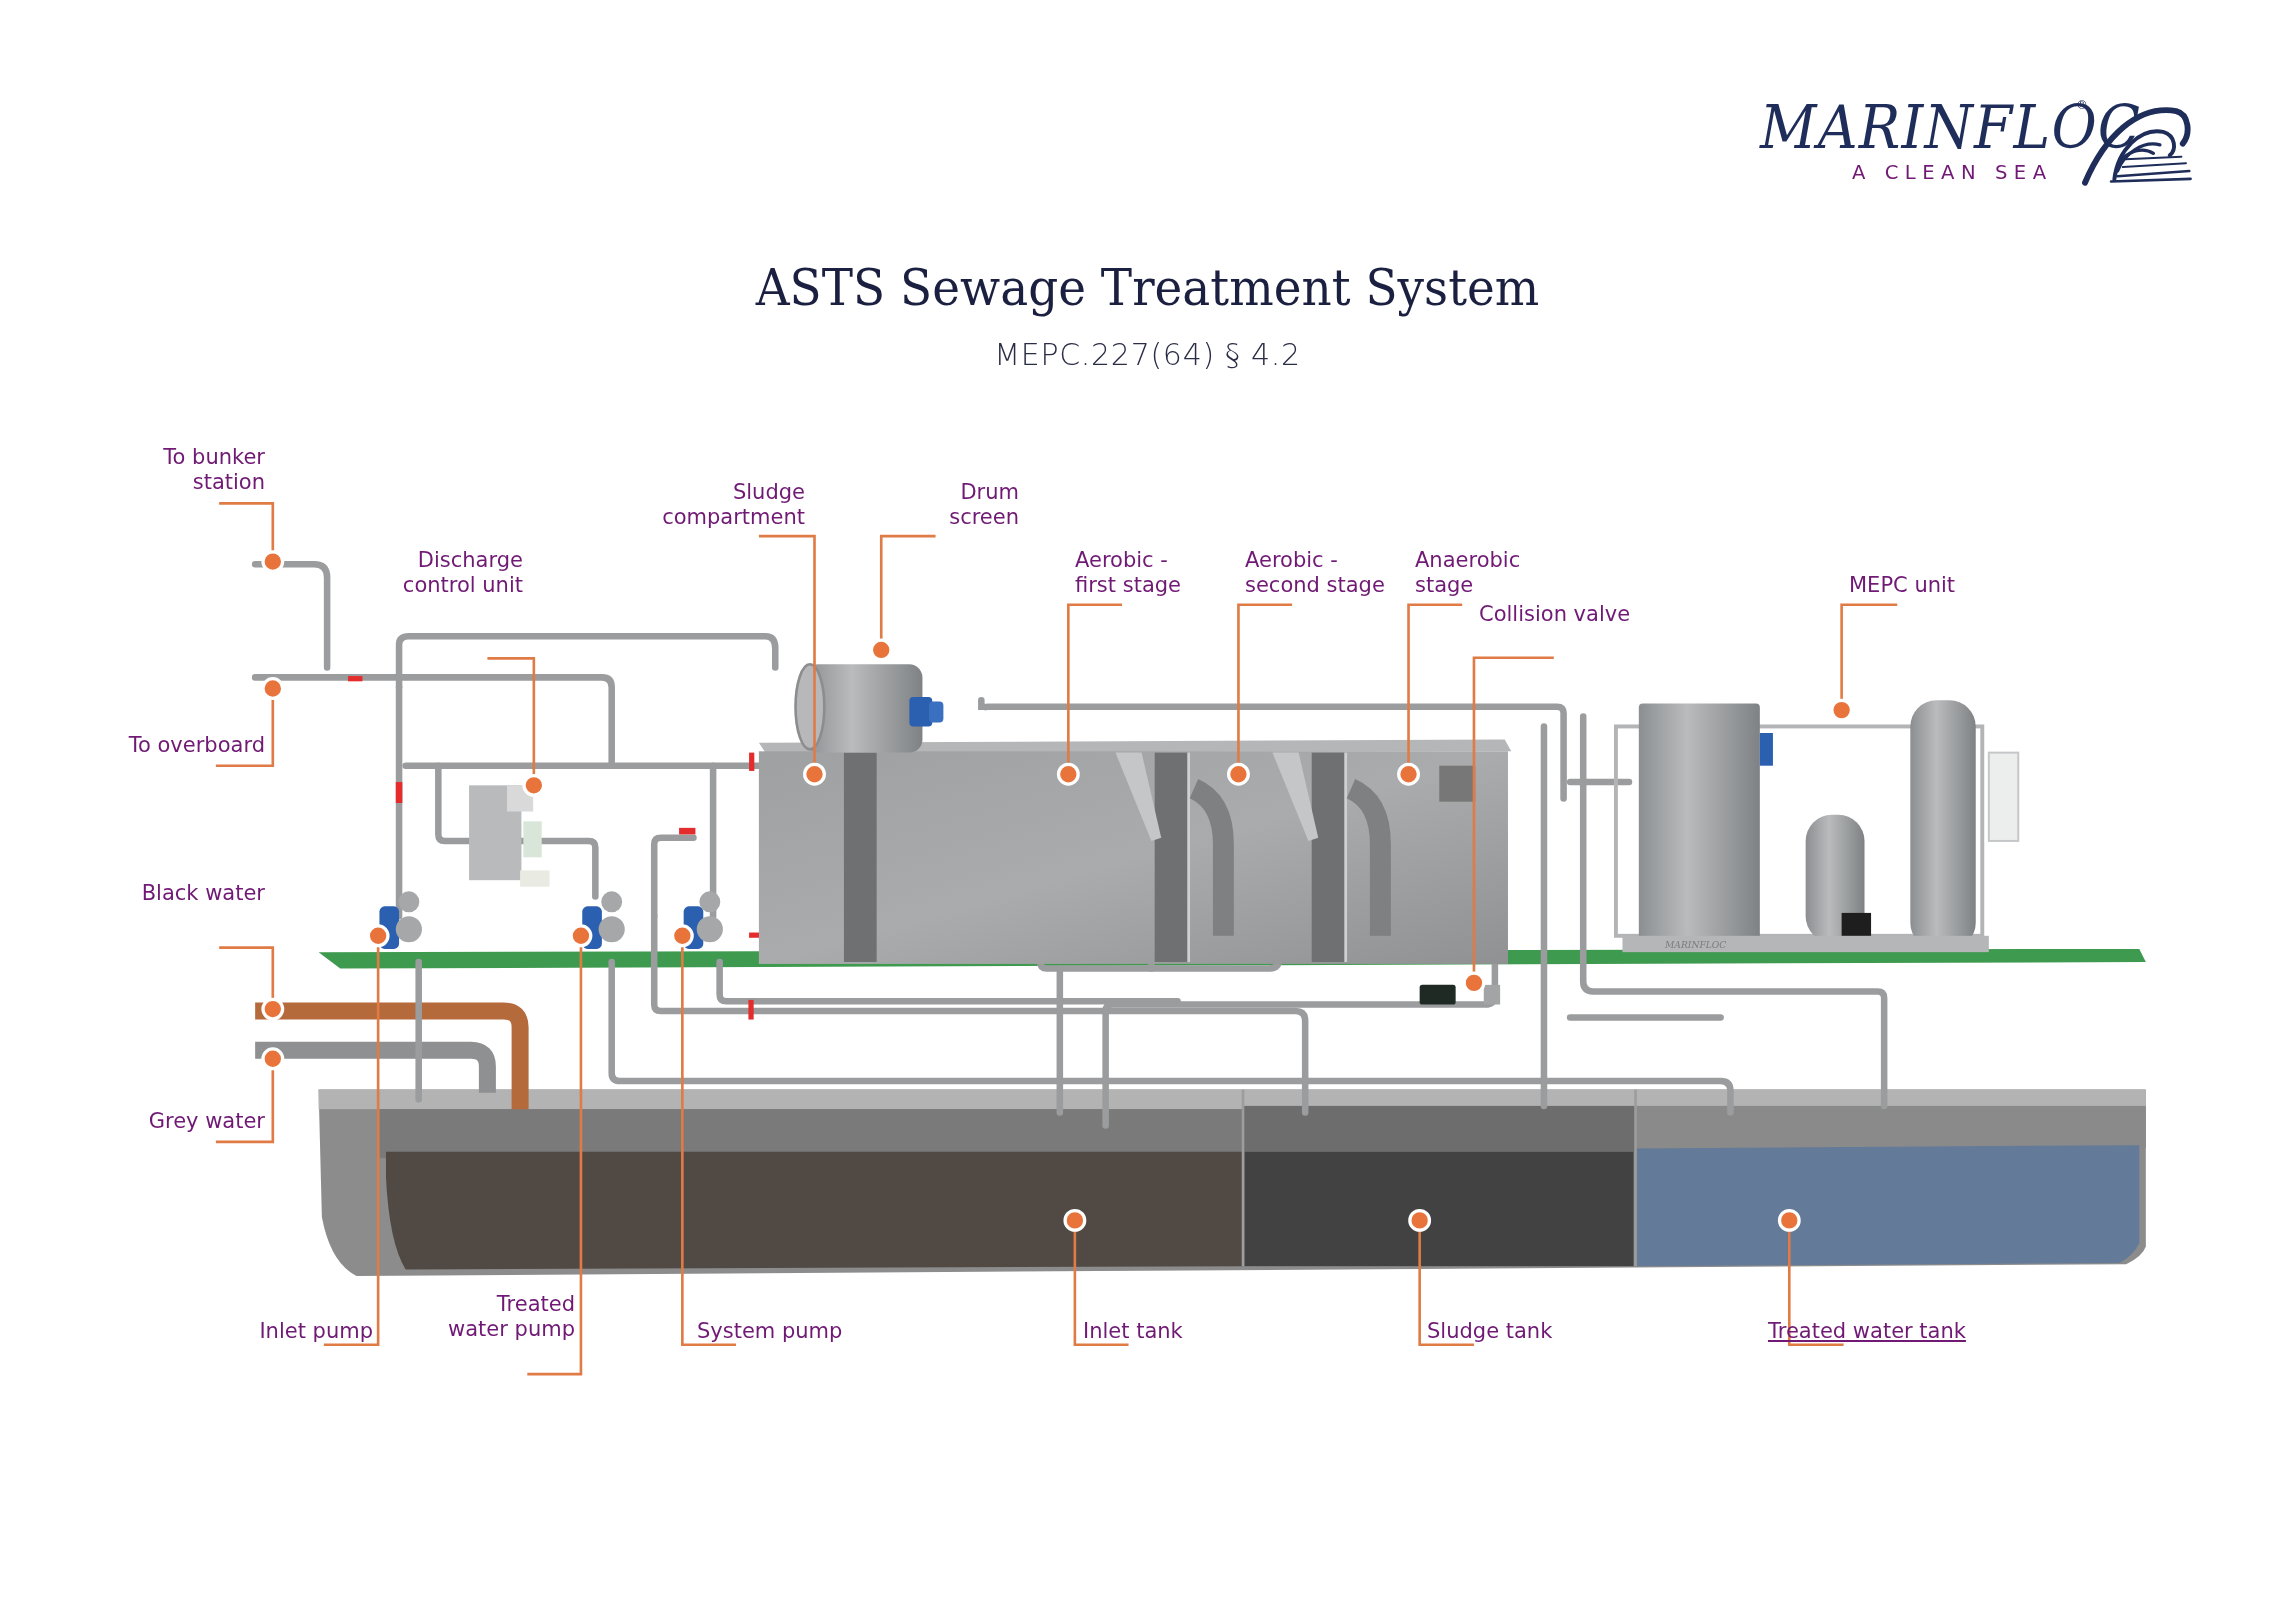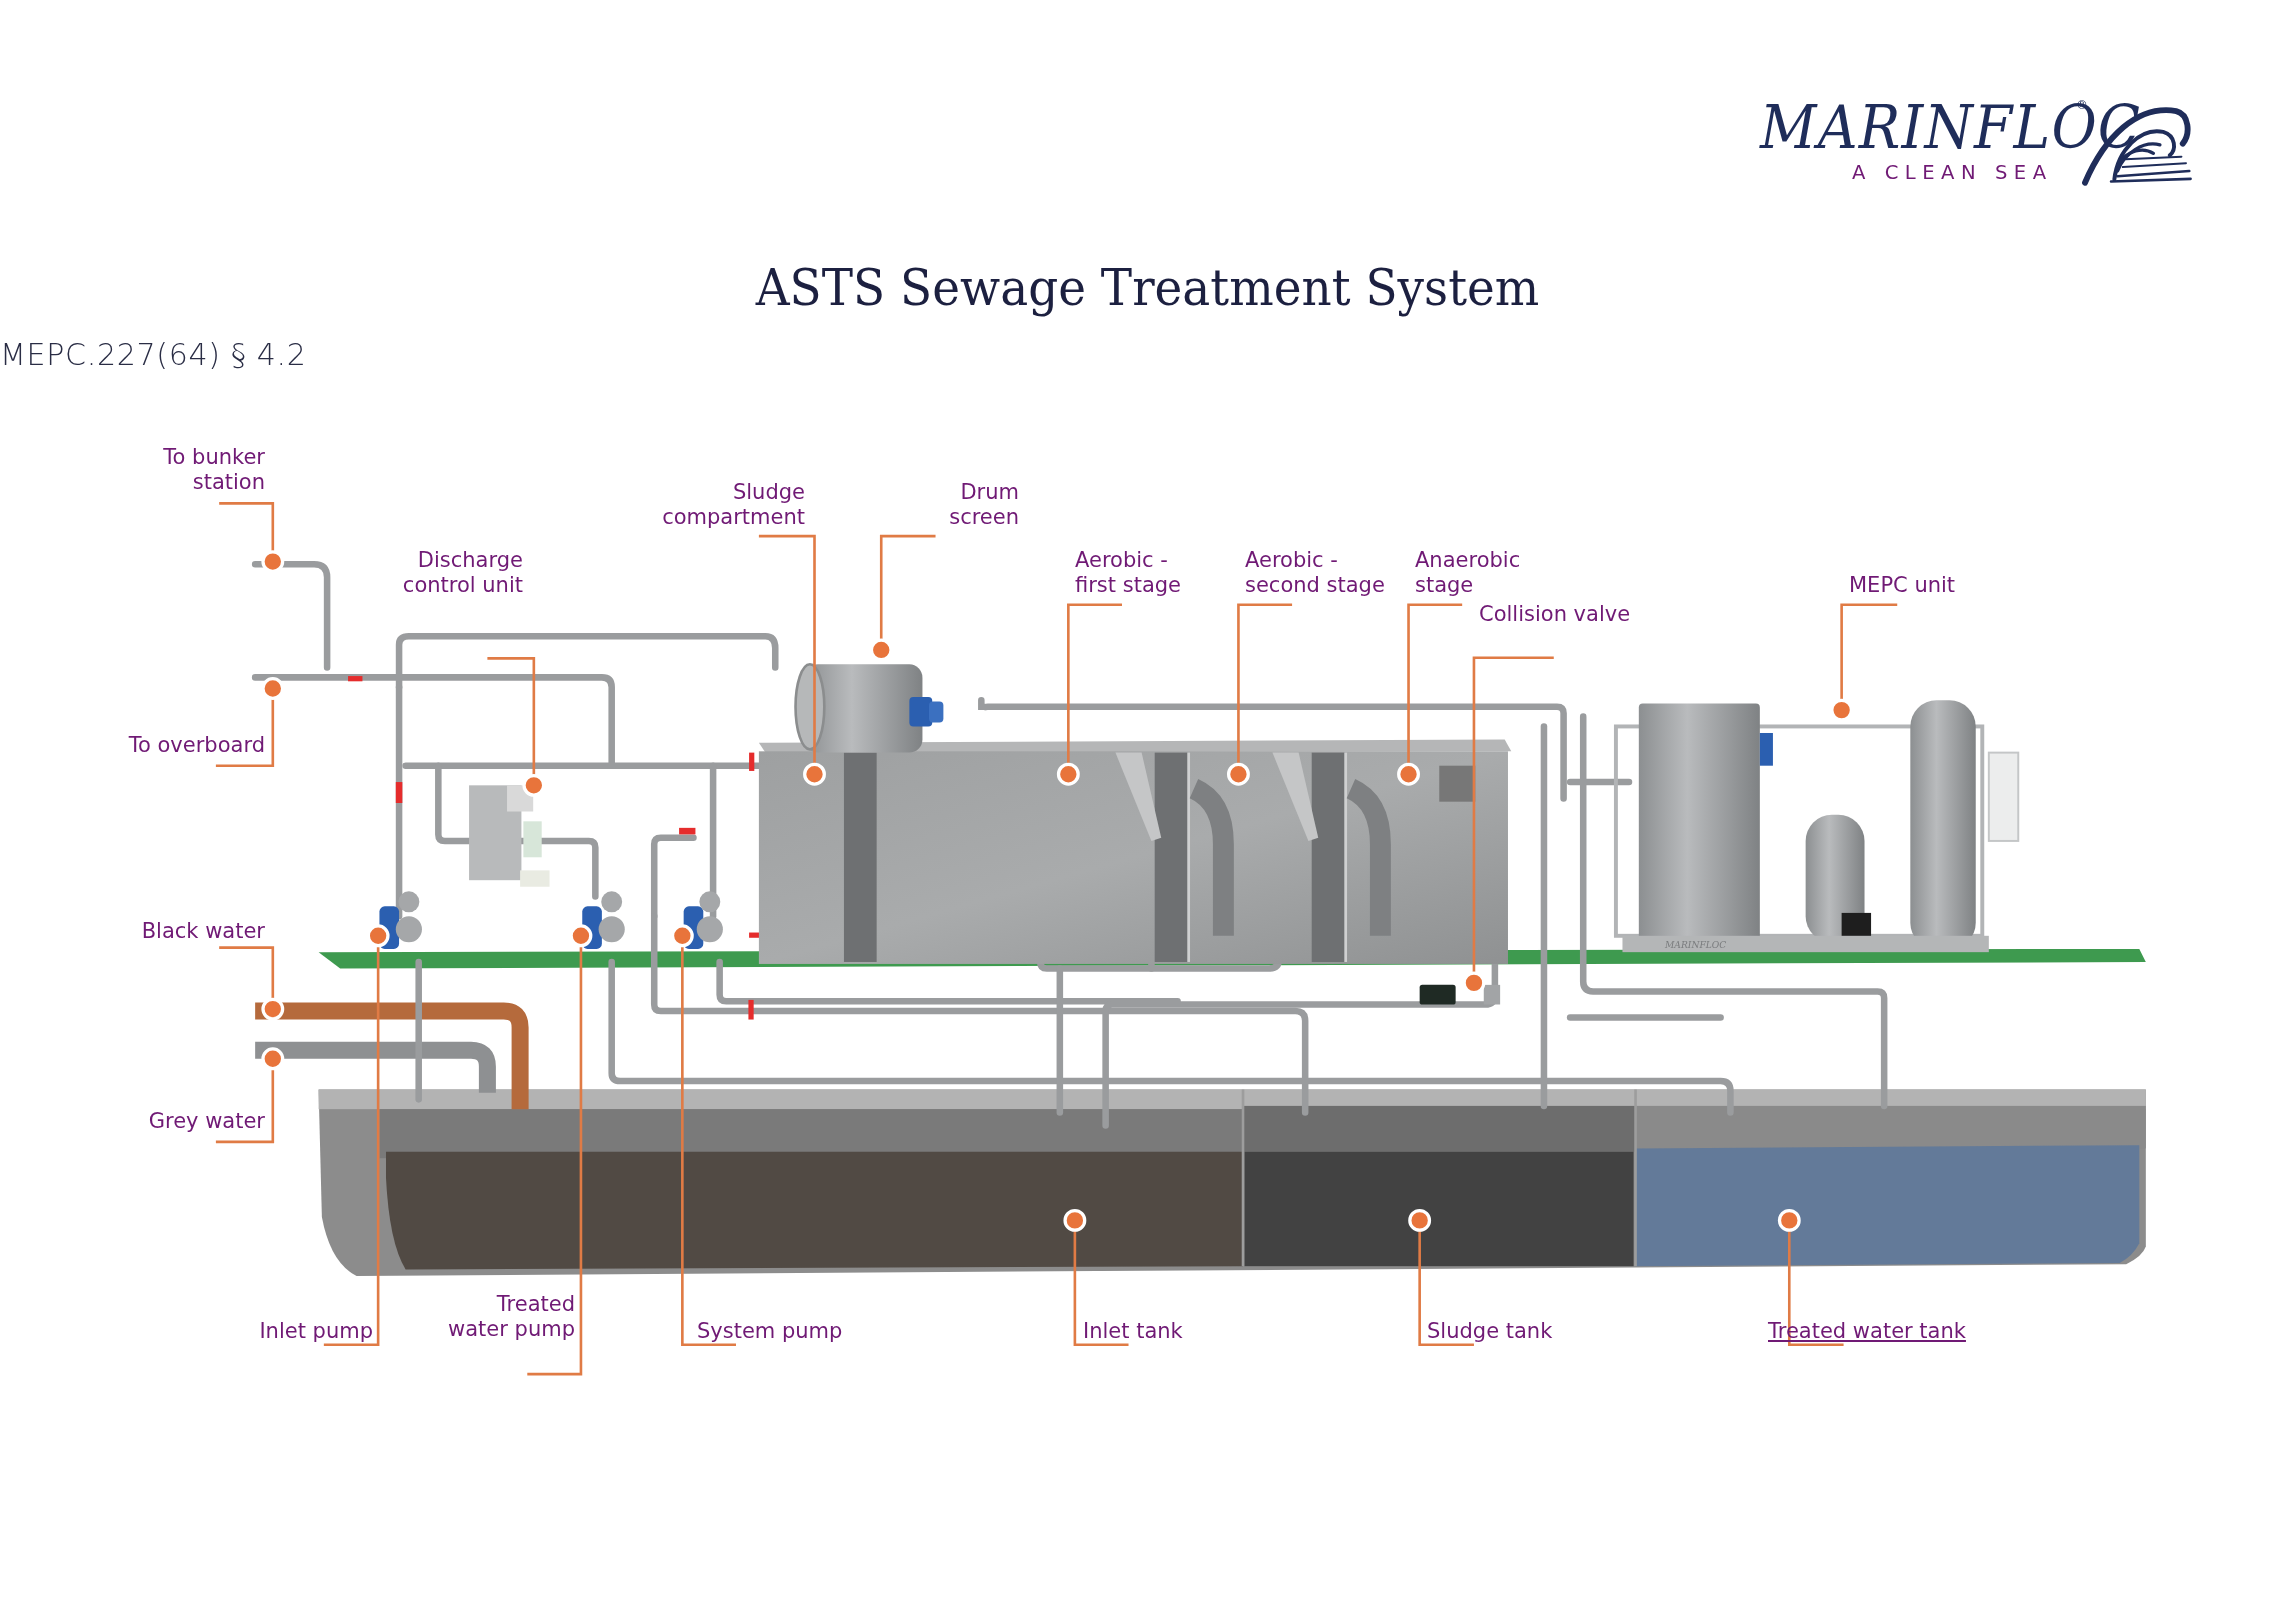--- a/index.html
+++ b/index.html
@@ -2,21 +2,21 @@
 <html style="font-size:10.5px"><head>
 <meta charset="utf-8">
 <style>
   html,body{margin:0;padding:0;background:#ffffff;}
   body{width:2295px;height:1623px;position:relative;overflow:hidden;font-family:"DejaVu Sans","Liberation Sans",sans-serif;color:#1b1e30;}
   #logo-word{position:absolute;left:1760px;top:92px;font-family:"DejaVu Serif","Liberation Serif",serif;font-style:italic;font-size:60px;color:#1f2d5a;letter-spacing:1.3px;transform:scaleX(0.92);transform-origin:left;}
   #logo-reg{position:absolute;left:2076px;top:98px;font-size:11.8px;color:#1f2d5a;}
   #logo-tag{position:absolute;left:1852px;top:161px;font-size:19.6px;letter-spacing:6.5px;color:#701a75;}
   #logo-wave{position:absolute;left:2078px;top:98px;width:115px;height:88px;}
   #title{position:absolute;left:0;width:2295px;top:258px;text-align:center;font-family:"DejaVu Serif","Liberation Serif",serif;font-size:51px;color:#1c2040;transform:scaleX(0.92);}
-  #subtitle{position:absolute;left:0;width:2295px;top:337px;font-size:30px;color:#2a2d45;letter-spacing:0.7px;font-weight:300;}
+  #subtitle{position:absolute;left:0;width:2295px;top:337px;text-align:center;font-size:30px;color:#2a2d45;letter-spacing:0.7px;font-weight:300;}
   .lbl{position:absolute;font-size:21px;line-height:25px;color:#701a75;white-space:pre-line;}
   .r{text-align:right;}
   svg#diagram{position:absolute;left:0;top:0;}
 </style>
 </head>
 <body>
 
 <div id="logo-word">MARINFLOC</div>
 <div id="logo-reg">®</div>
 <div id="logo-tag">A CLEAN SEA</div>
@@ -232,21 +232,21 @@
 <div class="lbl" style="left:888px;top:480px;width:131px;text-align:right;">Drum
 screen</div>
 <div class="lbl" style="left:1075px;top:548px;width:157px;">Aerobic -
 first stage</div>
 <div class="lbl" style="left:1245px;top:548px;width:170px;">Aerobic -
 second stage</div>
 <div class="lbl" style="left:1415px;top:548px;width:131px;">Anaerobic
 stage</div>
 <div class="lbl" style="left:1479px;top:602px;width:170px;">Collision valve</div>
 <div class="lbl" style="left:1849px;top:573px;width:131px;">MEPC unit</div>
-<div class="lbl r" style="left:98px;top:919px;width:167px;text-align:right;">Black water</div>
+<div class="lbl r" style="left:98px;top:881px;width:167px;text-align:right;">Black water</div>
 <div class="lbl r" style="left:98px;top:1109px;width:167px;">Grey water</div>
 <div class="lbl r" style="left:209px;top:1319px;width:164px;">Inlet pump</div>
 <div class="lbl r" style="left:406px;top:1292px;width:169px;">Treated
 water pump</div>
 <div class="lbl" style="left:697px;top:1319px;width:164px;">System pump</div>
 <div class="lbl" style="left:1083px;top:1319px;width:164px;">Inlet tank</div>
 <div class="lbl" style="left:1427px;top:1319px;width:164px;">Sludge tank</div>
 <div class="lbl" style="left:1768px;top:1319px;width:209px;text-decoration:underline;">Treated water tank</div>
 
 

